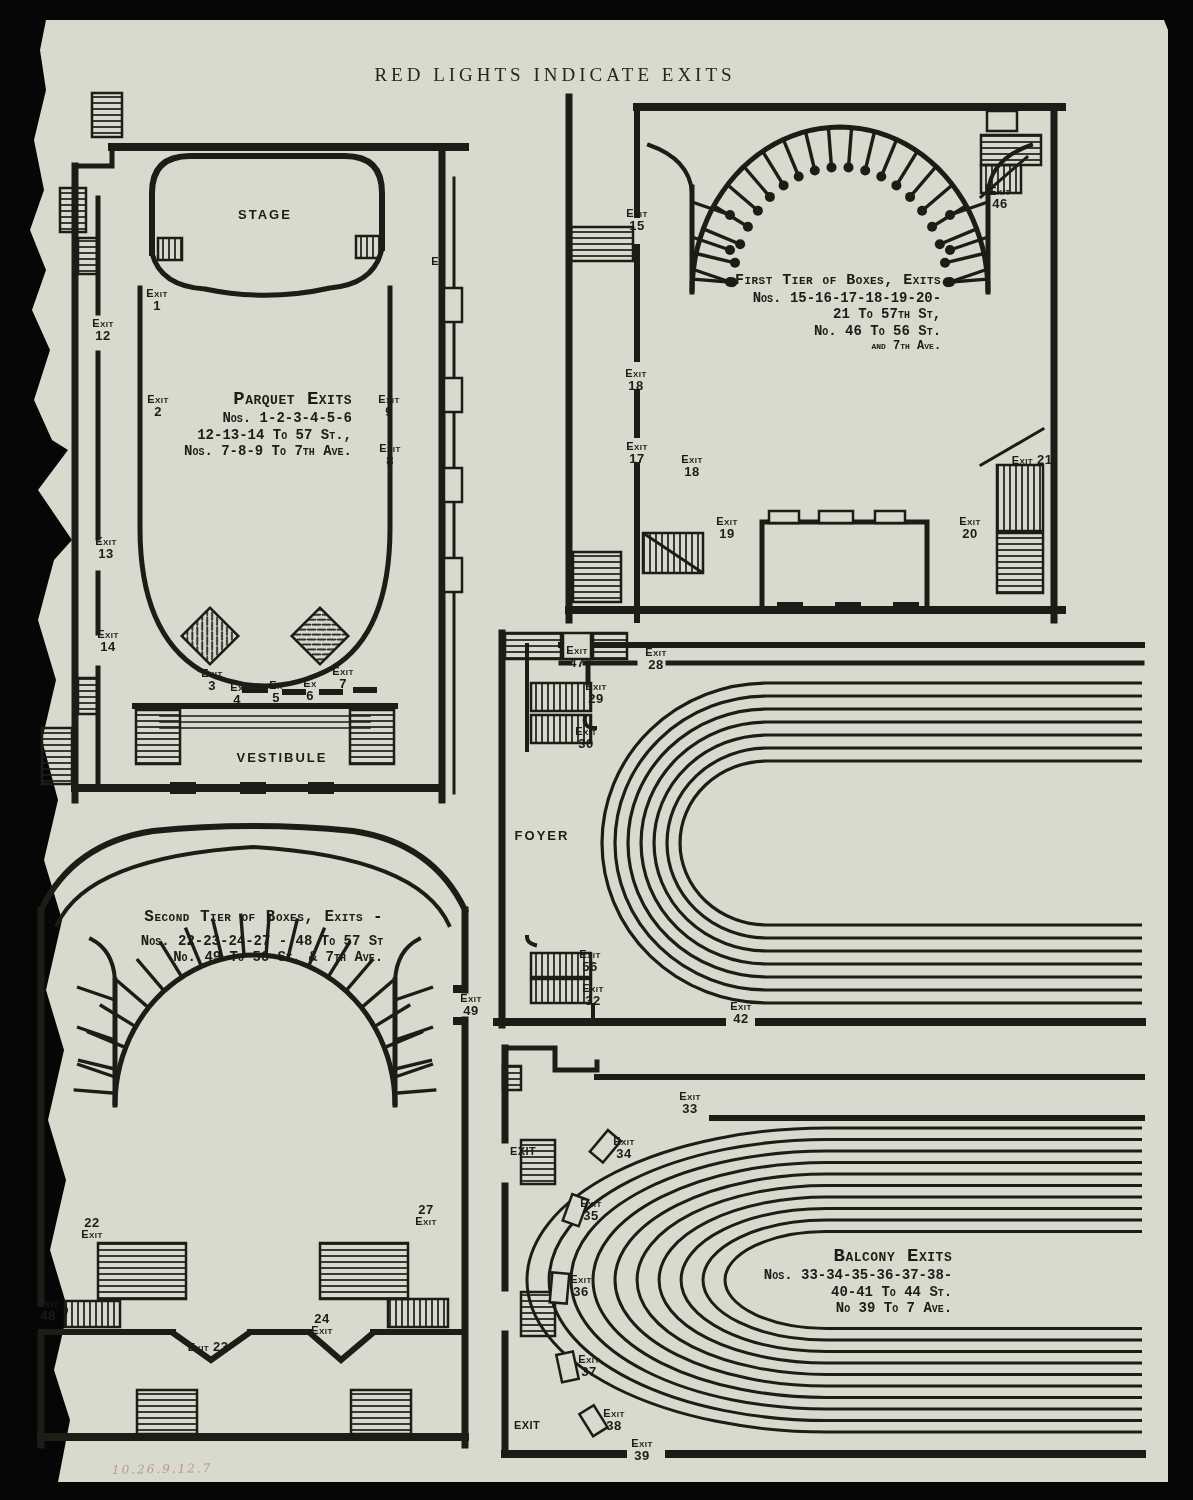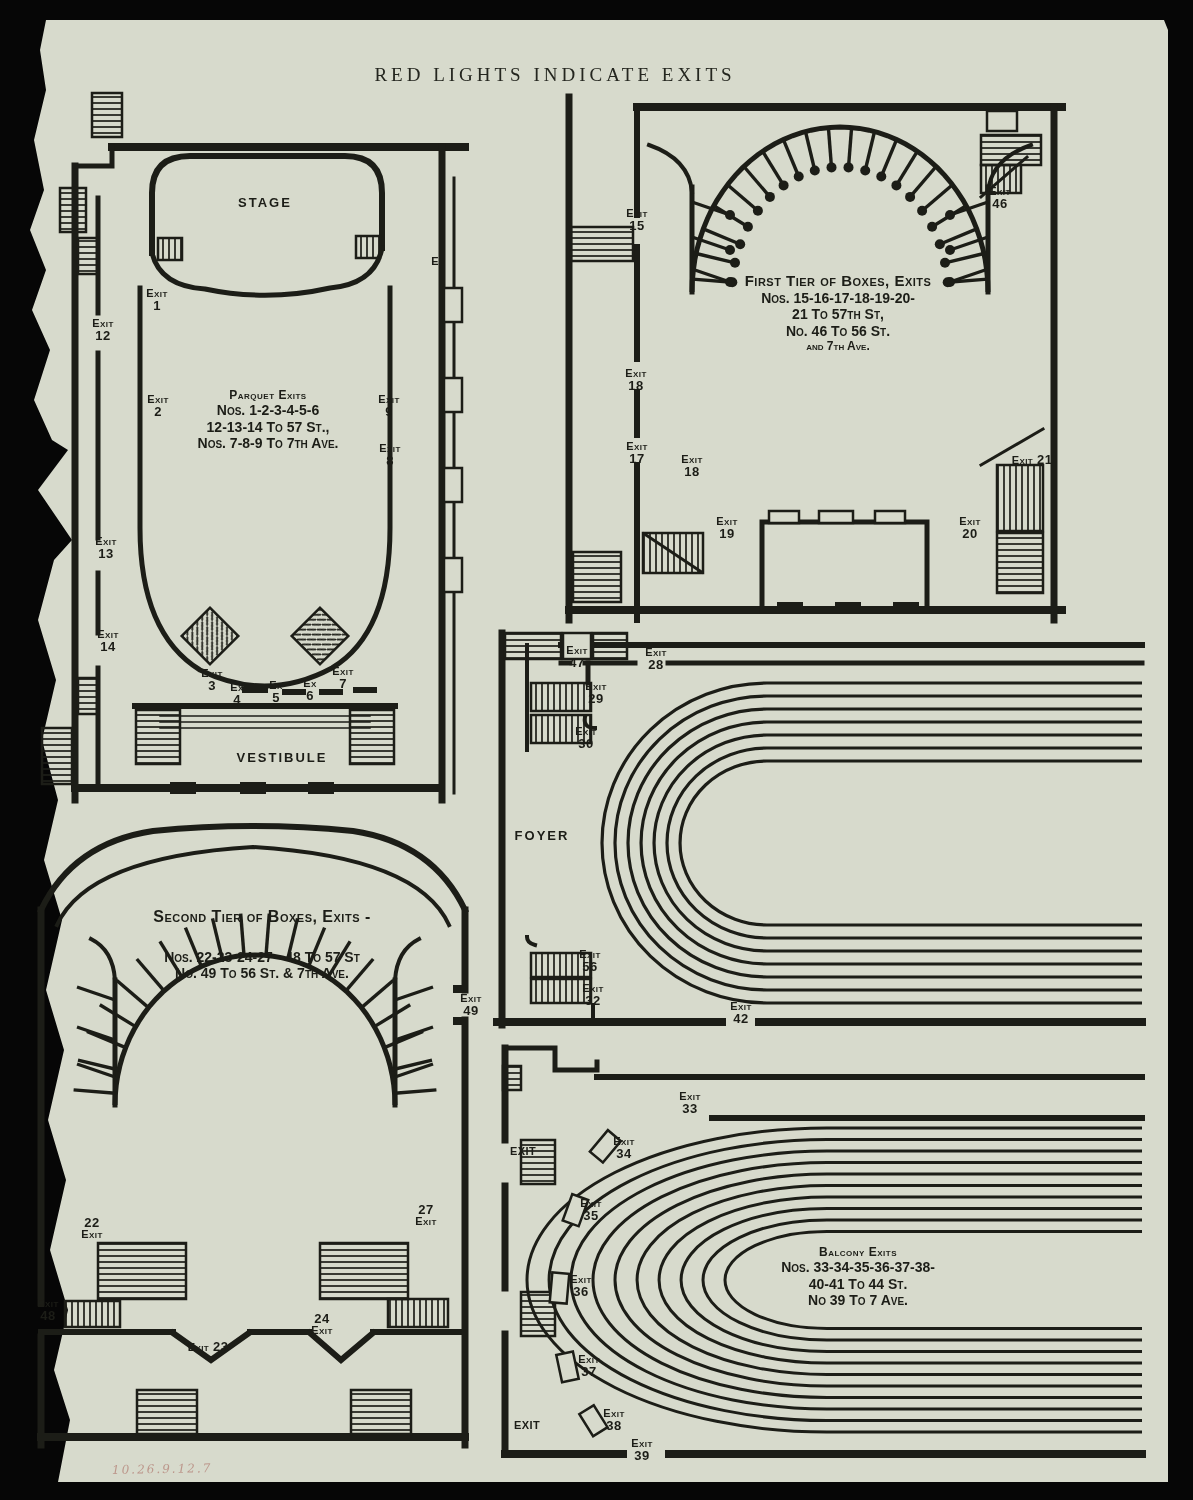--- a/index.html
+++ b/index.html
@@ -17,24 +17,24 @@
          color:#24261f;font-size:19px;letter-spacing:4px;white-space:nowrap;}
   .xl{position:absolute;transform:translateX(-50%);text-align:center;color:var(--ink);
       font-weight:700;font-size:11px;line-height:11px;letter-spacing:.4px;white-space:nowrap;
       font-variant:small-caps;}
   .xl span{display:block;}
   .xl .n{font-size:13px;line-height:13px;}
   .xl.inline span{display:inline;margin:0 2px;}
   .xl.rev{display:flex;flex-direction:column-reverse;align-items:center;}
   .room{position:absolute;transform:translateX(-50%);color:var(--ink);font-weight:700;
         font-size:13px;letter-spacing:2px;white-space:nowrap;}
-  .legend{position:absolute;transform:translateX(-50%);text-align:center;color:var(--ink);
-          font-weight:700;font-variant:small-caps;line-height:1.18;}
+  .legend{position:absolute;transform:translateX(-50%);text-align:right;color:var(--ink);
+          font-weight:700;font-variant:small-caps;line-height:1.18;font-family:Liberation Mono, monospace;}
   .legend div{white-space:nowrap;font-size:14px;}
-  .legend div:first-child{font-size:12px;letter-spacing:.5px;}
+  .legend div:first-child{font-size:19px;letter-spacing:.5px;}
   .note{position:absolute;font-family:"DejaVu Serif",serif;font-style:italic;font-size:12px;
         color:rgba(165,95,85,.55);letter-spacing:2px;transform:rotate(-1deg);}
 </style>
 </head>
 <body>
 
 <div id="stage">
   <div id="paper"></div>
 
   <div class="title" style="left:555px;top:64px">RED LIGHTS INDICATE EXITS</div>
@@ -337,21 +337,21 @@
         <rect x="24" y="252" width="34" height="44" fill="url(#p5H)"></rect>
         <rect x="100" y="92" width="17" height="28" fill="var(--paper)" transform="rotate(40 108 106)"></rect>
         <rect x="70" y="156" width="17" height="28" fill="var(--paper)" transform="rotate(20 78 170)"></rect>
         <rect x="54" y="233" width="17" height="30" fill="var(--paper)" transform="rotate(5 62 248)"></rect>
         <rect x="62" y="313" width="17" height="28" fill="var(--paper)" transform="rotate(-12 70 327)"></rect>
         <rect x="88" y="368" width="17" height="26" fill="var(--paper)" transform="rotate(-32 96 381)"></rect>
       </g>
     </svg>
   </div>
 
-  <div class="room" style="left:265px;top:195px">STAGE</div>
+  <div class="room" style="left:265px;top:207px">STAGE</div>
   <div class="room" style="left:282px;top:750px">VESTIBULE</div>
   <div class="room" style="left:436px;top:255px;font-size:11px">E</div>
   <div class="legend" style="left:268px;top:388px">
     <div>Parquet Exits</div>
       <div>Nos. 1-2-3-4-5-6</div>
     <div>12-13-14 To 57 St.,</div>
       <div>Nos. 7-8-9 To 7th Ave.</div>
   </div>
   <div class="xl" style="left:103px;top:318px">
       <span>Exit</span>
@@ -464,21 +464,21 @@
       <span>Exit</span>
       <span class="n">32</span>
     </div>
   <div class="xl" style="left:741px;top:1001px">
       <span>Exit</span>
       <span class="n">42</span>
     </div>
 
   <div class="legend" style="left:262px;top:908px">
     <div style="font-size:16px">Second Tier of Boxes, Exits -</div>
-    <div style="margin-top:22px">Nos. 22-23-24-27 - 48 To 57 St</div>
+    <div style="margin-top:6px">Nos. 22-23-24-27 - 48 To 57 St</div>
     <div>No. 49 To 56 St. &amp; 7th Ave.</div>
   </div>
   <div class="xl" style="left:471px;top:993px">
       <span>Exit</span>
       <span class="n">49</span>
     </div>
   <div class="xl rev" style="left:92px;top:1216px">
       <span>Exit</span>
       <span class="n">22</span>
     </div>

